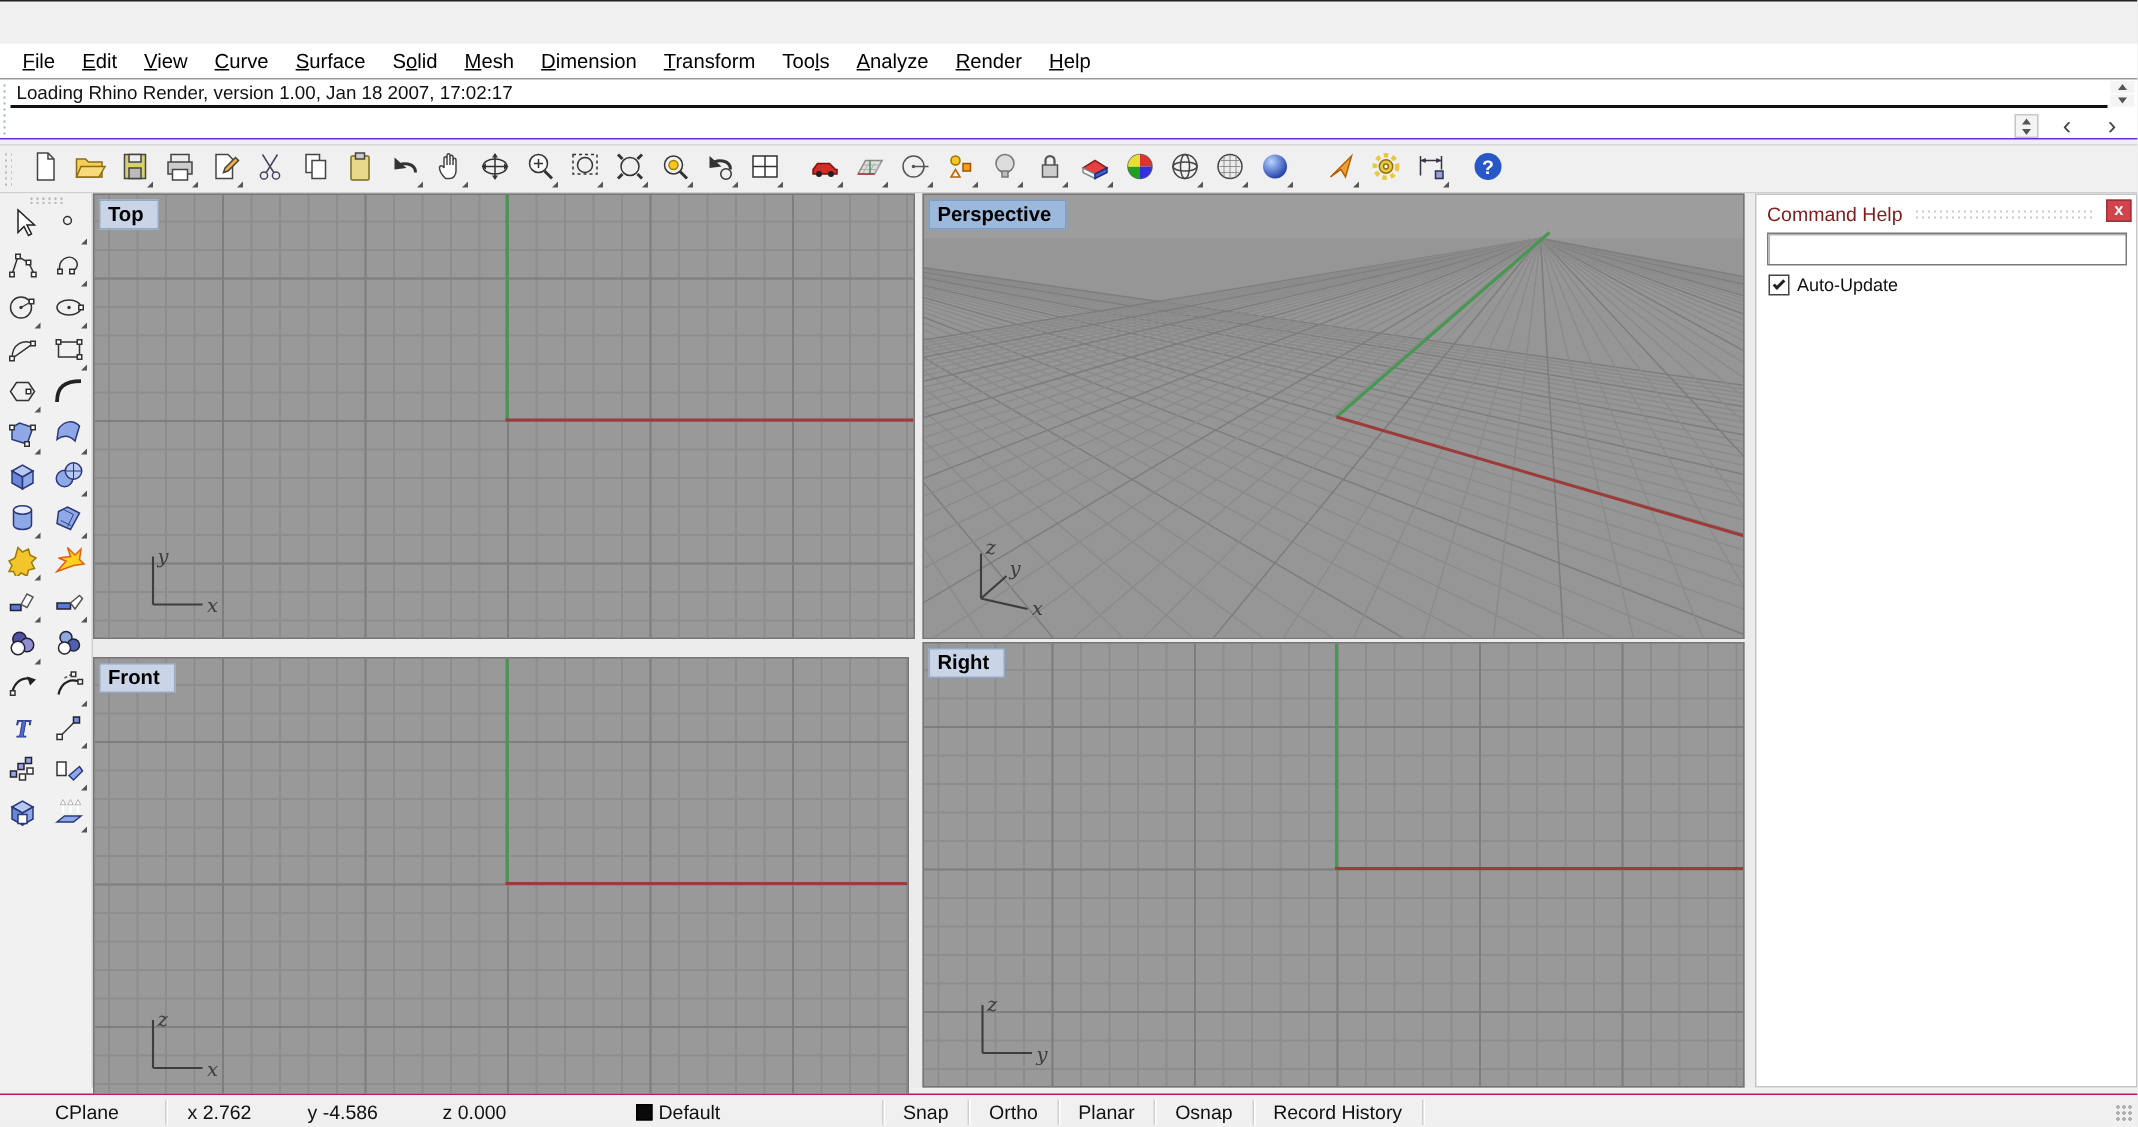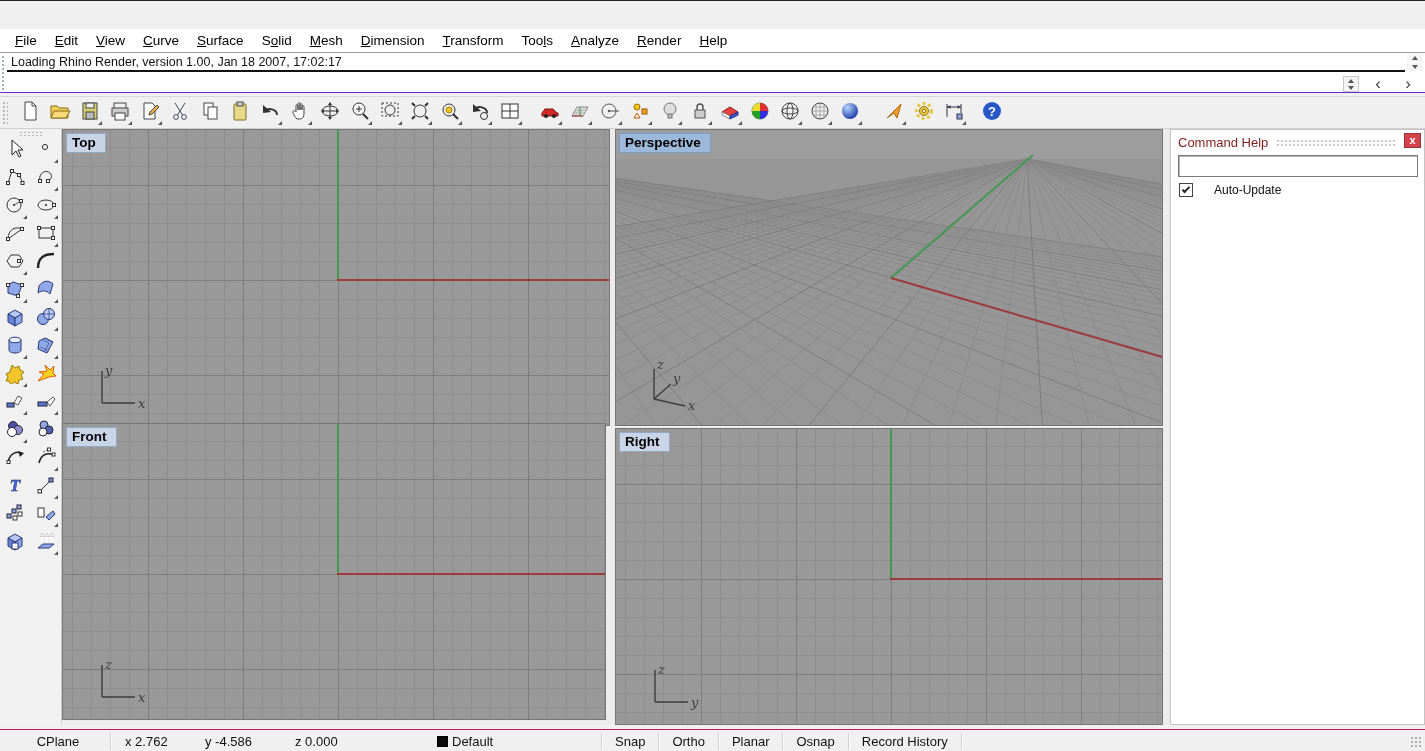--- a/index.html
+++ b/index.html
@@ -56,56 +56,56 @@
   .vp.ortho{background-color:#999;
     background-image:
       linear-gradient(to right,#7e7e7e 1px,transparent 1px),
       linear-gradient(to bottom,#7e7e7e 1px,transparent 1px),
       linear-gradient(to right,#8d8d8d 1px,transparent 1px),
       linear-gradient(to bottom,#8d8d8d 1px,transparent 1px);
     background-size:95px 95px,95px 95px,19px 19px,19px 19px;
     background-position:275px 150px}
   #vp-top{left:62px;top:0;width:548px;height:297px}
   #vp-persp{left:615px;top:0;width:548px;height:297px;background:#9d9d9d}
-  #vp-front{left:62px;top:294px;width:544px;height:297px}
+  #vp-front{left:62px;top:309px;width:544px;height:297px}
   #vp-right{left:615px;top:299px;width:548px;height:297px}
   .vplabel{position:absolute;left:3px;top:3px;padding:1px 9px 2px 5px;font-weight:bold;font-size:13.5px;color:#000;background:#c9d5e7;border:1px solid #93a9c4;z-index:4}
   .vplabel.active{background:#9cb8da;border-color:#7d9cc2}
   .axis-v{position:absolute;left:274px;top:0;width:2px;height:150px;background:#44984f;z-index:2}
   .axis-h{position:absolute;left:274px;top:149px;height:2px;right:0;background:#9e3b39;z-index:2}
   .axind{position:absolute;left:28px;bottom:14px;z-index:3}
   .axind text{fill:#3d3d3d;font-size:13px;font-style:italic;font-family:"DejaVu Serif",serif}
   .axind line{stroke:#3d3d3d;stroke-width:1.4}
 
   
   .helppanel{position:absolute;left:1170px;top:0;width:255px;height:596px;background:#fff;border:1px solid #c4c4c4}
   .hp-head{position:relative;height:21px;display:flex;align-items:center;padding:3px 4px 0 7px}
   .hp-title{font-size:13px;color:#7f1d1d;white-space:nowrap}
   .hp-dots{flex:1;height:8px;margin:2px 24px 0 8px;background-image:radial-gradient(#c9c9c9 1px,transparent 1px);background-size:4px 4px}
   .hp-close{position:absolute;right:3px;top:3px;width:17px;height:15px;background:#d2434b;border:1px solid #a03038;color:#fff;font-size:11px;font-weight:bold;line-height:13px;text-align:center}
   .hp-input{position:absolute;left:7px;top:25px;width:240px;height:22px;border:1px solid #7a7a7a;box-shadow:inset 1px 1px 0 #b4b4b4;background:#fff;font-size:13px;padding:0 4px}
-  .hp-check-row{position:absolute;left:8px;top:53px;display:flex;align-items:center;gap:21px}
+  .hp-check-row{position:absolute;left:8px;top:53px;display:flex;align-items:center;gap:5px}
   .cbox{width:14px;height:14px;border:1px solid #444;background:#fff;display:flex;align-items:center;justify-content:center}
   .cmark{width:8px;height:4px;border-left:2px solid #222;border-bottom:2px solid #222;transform:rotate(-45deg);margin-top:-3px}
   .hp-check-label{font-size:12px}
 
   
   .watermark{position:absolute;left:14px;top:560px;z-index:6;font-weight:bold;letter-spacing:3px;color:rgba(205,205,205,0.30);-webkit-text-stroke:1.5px rgba(236,236,236,0.65);white-space:nowrap}
   .wm-big{font-size:40px}.wm-small{font-size:25px}
 
   
   .statusbar{position:absolute;left:0;top:728px;right:0;height:23px;background:#f0f0f0;border-top:1px solid #be185d;display:flex;align-items:center;font-size:13px}
   .sb-pane{height:100%;display:flex;align-items:center}
   .sb-center{justify-content:center}
   .vsep{width:1px;height:17px;background:#cfcfcf;box-shadow:1px 0 0 #fff}
   #sb-cplane{width:104px;margin-left:6px;justify-content:center}
   #sb-x{width:90px;padding-left:14px}
   #sb-y{width:90px;padding-left:4px}
   #sb-z{width:90px;padding-left:4px}
-  #sb-layer{margin-left:56px;width:150px;gap:4px}
+  #sb-layer{margin-left:43px;width:150px;gap:4px}
   .swatch{width:11px;height:11px;background:#0a0a0a;border:1px solid #000}
   .sb-toggle{padding:0 13px;justify-content:center}
   .grip-corner{position:absolute;right:3px;top:6px;width:12px;height:12px;background-image:radial-gradient(#b0b0b0 1.2px,transparent 1.2px);background-size:4px 4px}
 </style>
 </head>
 <body>
 
 <div id="app">
 
 

